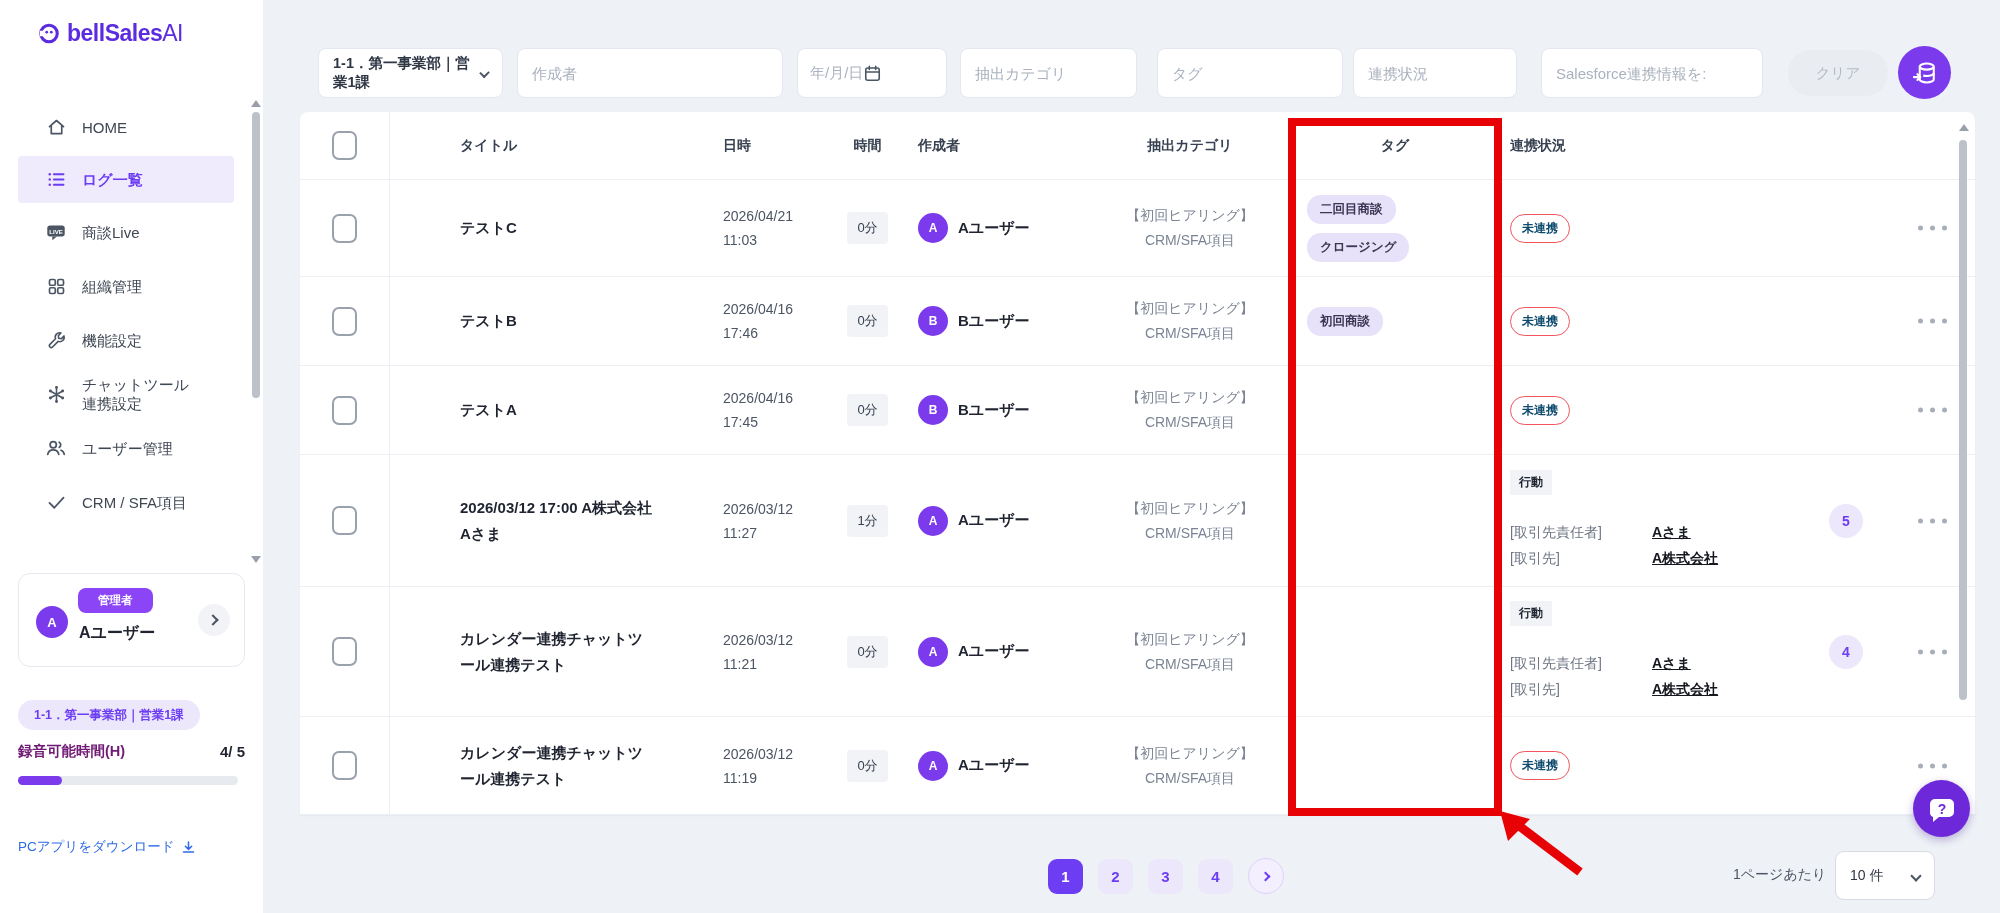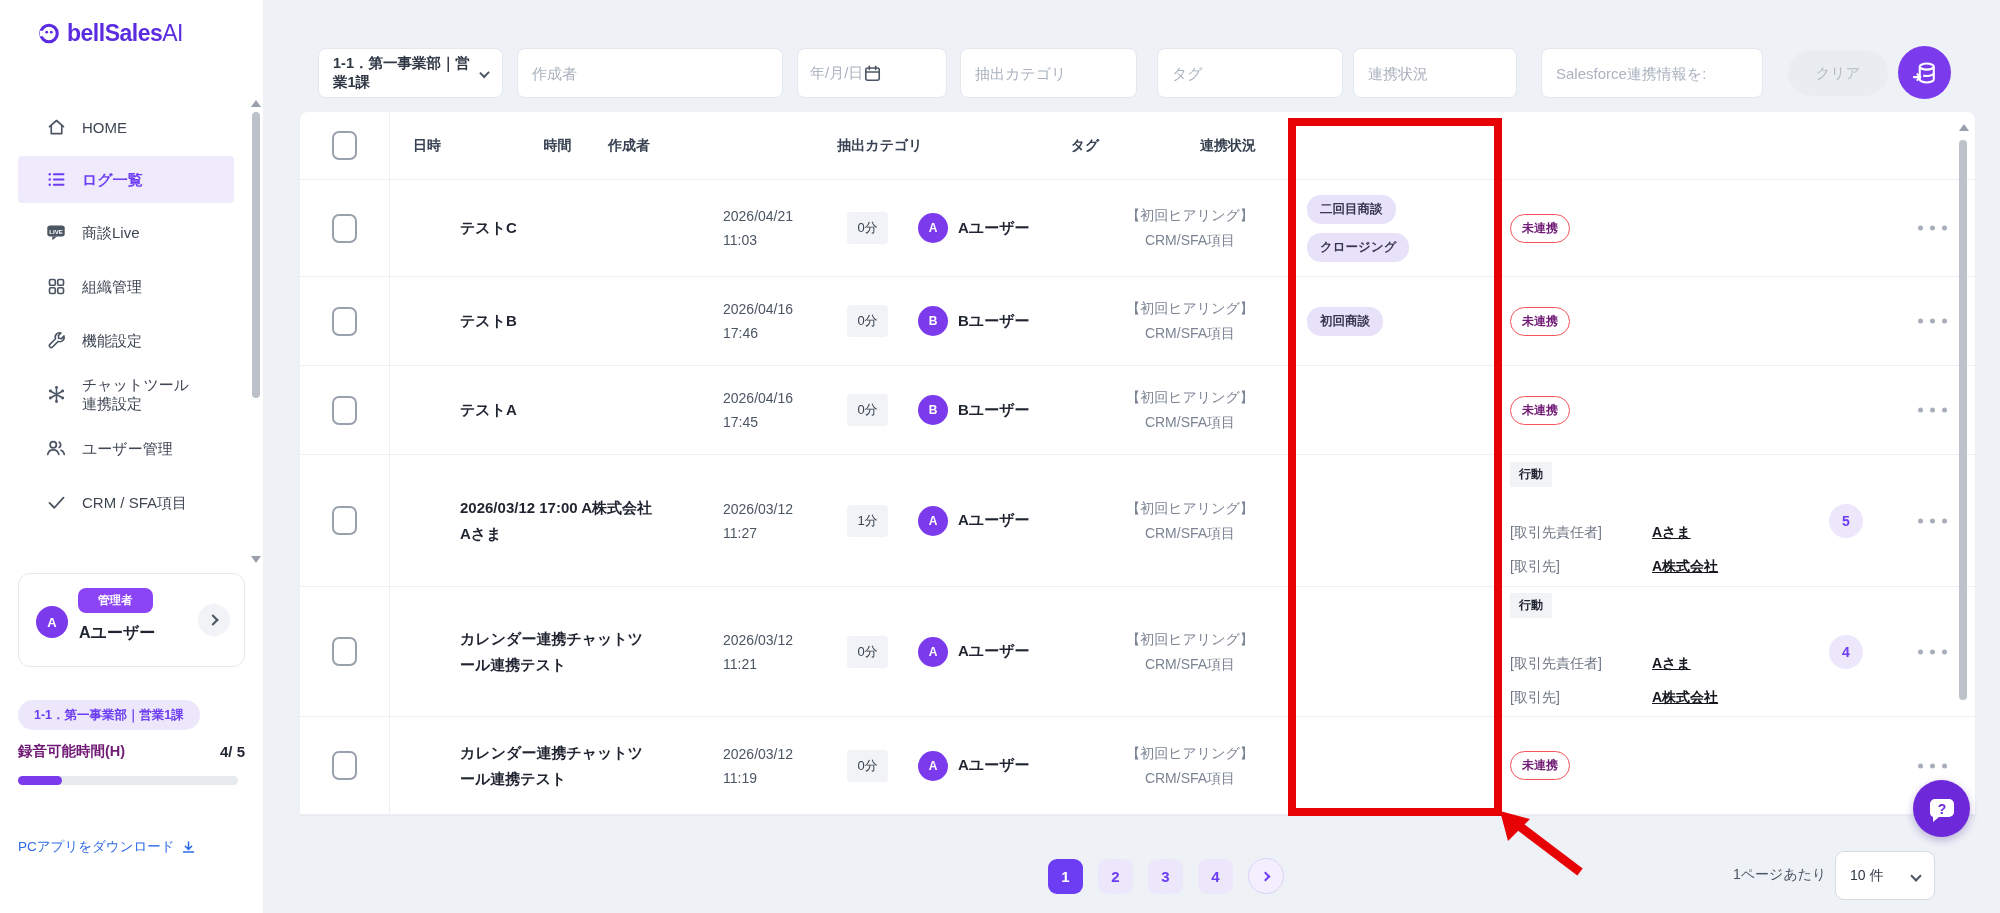--- a/index.html
+++ b/index.html
@@ -66,23 +66,23 @@
   .c7 { width:475px; padding-left:10px; position:relative; }
   .checkbox { width:25px; height:29px; border:2px solid #99a1ad; border-radius:7px; background:#fff; cursor:pointer; }
   .row-title { font-size:15px; font-weight:700; color:#1f2430; line-height:26px; max-width:195px; }
   .dt { font-size:14px; color:#4b5563; line-height:24px; }
   .dur-pill { background:#f1f3f6; border-radius:4px; padding:7px 10px; font-size:13px; color:#374151; }
   .avatar { width:30px; height:30px; border-radius:50%; background:#7c3aed; color:#fff; font-size:12px; font-weight:700; display:flex; align-items:center; justify-content:center; flex:0 0 30px; }
   .creator-name { font-size:15px; font-weight:700; color:#1f2430; margin-left:10px; }
   .cat { font-size:14px; color:#7b8494; line-height:25px; width:100%; text-align:center; }
   .tags-col { display:flex; flex-direction:column; gap:9px; align-items:flex-start; }
   .tag-pill { background:#e7e2f9; border-radius:14px; padding:6px 13px; font-size:12.5px; font-weight:700; color:#3a3553; white-space:nowrap; }
-  .badge-unlinked { border:1.5px solid #f2545b; color:#701a75; background:#fff; border-radius:16px; padding:5px 11px; font-size:12px; font-weight:600; }
+  .badge-unlinked { border:1.5px solid #f2545b; color:#0c4a6e; background:#fff; border-radius:16px; padding:5px 11px; font-size:12px; font-weight:600; }
   .badge-action { display:inline-block; background:#f1f3f6; border-radius:0; padding:4px 9px; font-size:12px; font-weight:700; color:#1f2430; margin-bottom:24px; }
-  .linked-line { display:flex; align-items:flex-end; font-size:14px; line-height:26px;margin-top:8px; }
+  .linked-line { display:flex; align-items:flex-end; font-size:14px; line-height:26px; }
   .linked-label { width:142px; color:#6e7684; }
   .linked-link { color:#15181e; font-weight:700; text-decoration:underline; cursor:pointer; }
   .count-badge { position:absolute; right:112px; top:50%; transform:translateY(-50%); width:34px; height:34px; border-radius:50%; background:#ece7fb; color:#6c3df2; font-size:14px; font-weight:700; display:flex; align-items:center; justify-content:center; cursor:pointer; }
   .dots-menu { position:absolute; right:28px; top:50%; transform:translateY(-50%); display:flex; gap:7px; cursor:pointer; }
   .dots-menu i { width:5px; height:5px; border-radius:50%; background:#a7aeb9; }
   
   .tb-scroll-thumb { position:absolute; left:1959px; top:140px; width:8px; height:560px; background:#bcc1ca; border-radius:4px; }
   
   .pagination { position:absolute; left:1048px; top:858px; display:flex; gap:15px; align-items:center; }
   .page-btn { width:35px; height:35px; border:none; border-radius:9px; background:#ece7fb; color:#6c3df2; font-size:15px; font-weight:700; cursor:pointer; }
@@ -249,20 +249,21 @@
       <path d="M2.5 15.5h5M5.5 13l2.5 2.5L5.5 18" fill="none" stroke="#fff" stroke-width="1.8" stroke-linecap="round" stroke-linejoin="round"></path>
     </svg>
   </button>
 </div>
 
 <div class="table-card">
   <div class="trow thead">
     <div class="cell c0">
         <div class="checkbox"></div>
       </div>
+    <div class="cell c1">タイトル</div>
     <div class="cell c2">日時</div>
     <div class="cell c3">時間</div>
     <div class="cell c4">作成者</div>
     <div class="cell c5">抽出カテゴリ</div>
     <div class="cell c6" style="justify-content:center; padding-left:0;">タグ</div>
     <div class="cell c7">連携状況</div>
   </div>
   <div id="tbody">
       <div class="trow" style="height: 97px;">
         <div class="cell c0">

